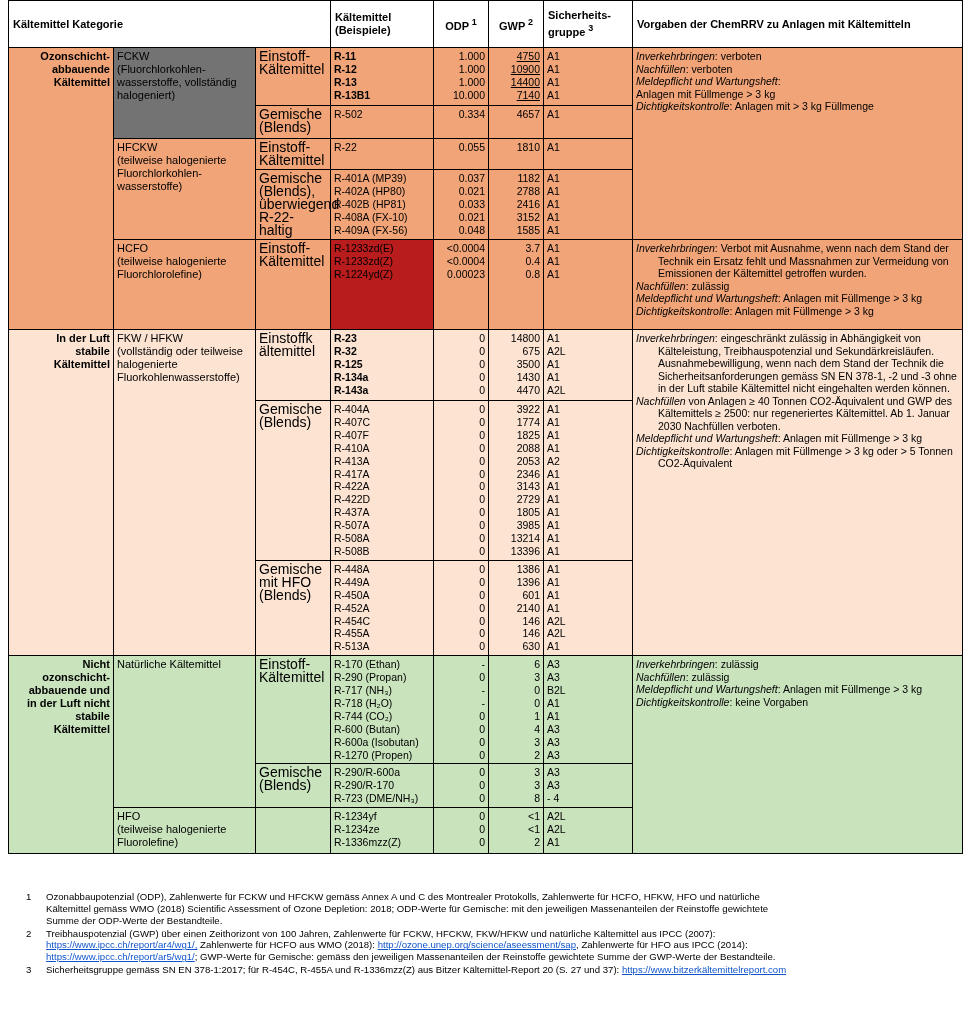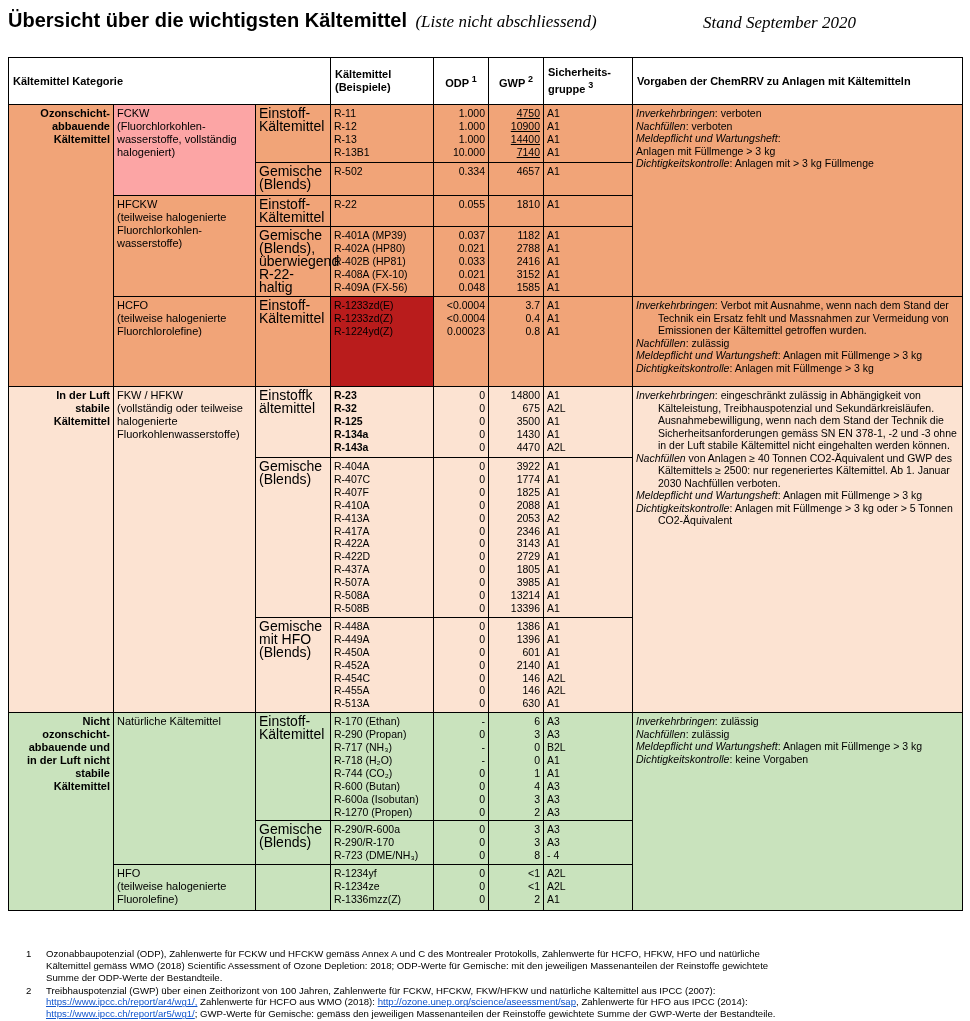--- a/index.html
+++ b/index.html
@@ -33,25 +33,20 @@
   .fn{display:flex;margin-bottom:1px;}
   .fn-num{width:13px;flex:0 0 13px;text-align:left;}
   .fn-text{flex:1;padding-left:7px;}
   .fn-text a{color:#1155cc;text-decoration:underline;cursor:pointer;}
 </style>
 </head>
 <body>
 
 <div class="page">
 
-  <div class="titlebar">
-    <span class="title">Übersicht über die wichtigsten Kältemittel</span>
-    <span class="title-note">(Liste nicht abschliessend)</span>
-    <span class="title-date">Stand September 2020</span>
-  </div>
 
   <table id="grid">
     <colgroup>
       <col style="width:105px">
         <col style="width:142px">
         <col style="width:75px">
       <col style="width:103px">
         <col style="width:55px">
         <col style="width:55px">
       <col style="width:89px">
@@ -67,27 +62,27 @@
         <th><span>Sicherheits-
 gruppe</span> <sup>3</sup></th>
         <th>Vorgaben der ChemRRV zu Anlagen mit Kältemitteln</th>
       </tr>
     </thead>
     <tbody>
         <tr style="height: 58px;">
           <td class="cat" rowspan="5" style="background: rgb(241, 164, 120);">Ozonschicht-
 abbauende
 Kältemittel</td>
-          <td class="grp" rowspan="2" style="background: #fca5a5;">FCKW
+          <td class="grp" rowspan="2" style="background: #737373;">FCKW
 (Fluorchlorkohlen-
 wasserstoffe, vollständig
 halogeniert)</td>
           <td class="typ" style="background: rgb(241, 164, 120);">Einstoff-
 Kältemittel</td>
-          <td class="nam" style="background: rgb(241, 164, 120);">R-11
+          <td class="nam" style="background: rgb(241, 164, 120); font-weight: bold;">R-11
 R-12
 R-13
 R-13B1</td>
           <td class="num" style="background: rgb(241, 164, 120);">1.000
 1.000
 1.000
 10.000</td>
           <td class="num" style="background: rgb(241, 164, 120); text-decoration: underline;">4750
 10900
 14400

